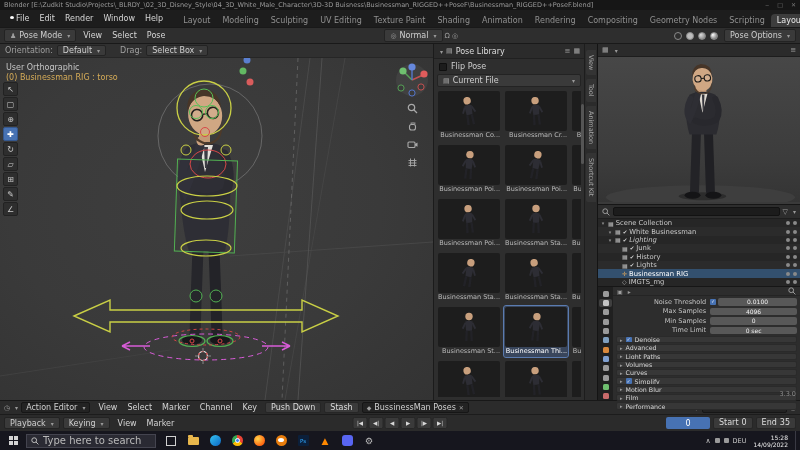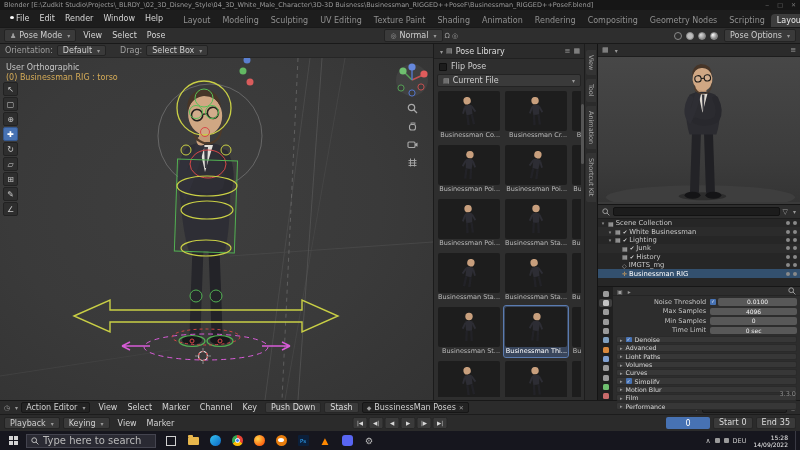--- a/index.html
+++ b/index.html
@@ -634,21 +634,21 @@
             <div class="olrow alt" style="padding-left: 9px;">
               <span class="olcaret">▾</span>
               <span class="olicon">▦</span>
               <span class="olchk">✔</span>
               <span>White Businessman</span>
               <span class="olicons">
                 <span class="odot"></span>
                 <span class="odot"></span>
               </span>
             </div>
-            <div class="olrow" style="padding-left: 9px;">
+            <div class="olrow" style="padding-left: 9px; font-style: italic;">
               <span class="olcaret">▾</span>
               <span class="olicon">▦</span>
               <span class="olchk">✔</span>
               <span>Lighting</span>
               <span class="olicons">
                 <span class="odot"></span>
                 <span class="odot"></span>
               </span>
             </div>
             <div class="olrow alt" style="padding-left: 16px;">
@@ -664,33 +664,43 @@
             <div class="olrow" style="padding-left: 16px;">
               <span class="olcaret"></span>
               <span class="olicon">▦</span>
               <span class="olchk">✔</span>
               <span>History</span>
               <span class="olicons">
                 <span class="odot"></span>
                 <span class="odot"></span>
               </span>
             </div>
+            <div class="olrow alt" style="padding-left: 16px;">
+              <span class="olcaret"></span>
+              <span class="olicon">▦</span>
+              <span class="olchk">✔</span>
+              <span>Lights</span>
+              <span class="olicons">
+                <span class="odot"></span>
+                <span class="odot"></span>
+              </span>
+            </div>
+            <div class="olrow alt sel" style="padding-left: 16px;">
+              <span class="olcaret"></span>
+              <span class="olicon arm">✛</span>
+              <span>Businessman RIG</span>
+              <span class="olicons">
+                <span class="odot"></span>
+                <span class="odot"></span>
+              </span>
+            </div>
             <div class="olrow" style="padding-left: 16px;">
               <span class="olcaret"></span>
               <span class="olicon">◇</span>
               <span>IMGTS_mg</span>
-              <span class="olicons">
-                <span class="odot"></span>
-                <span class="odot"></span>
-              </span>
-            </div>
-            <div class="olrow alt sel" style="padding-left: 16px;">
-              <span class="olcaret"></span>
-              <span class="olicon arm">✛</span>
-              <span>Businessman RIG</span>
               <span class="olicons">
                 <span class="odot"></span>
                 <span class="odot"></span>
               </span>
             </div>
           </div>
       </div>
 
       <div id="properties">
         <div id="prop-tabs">

